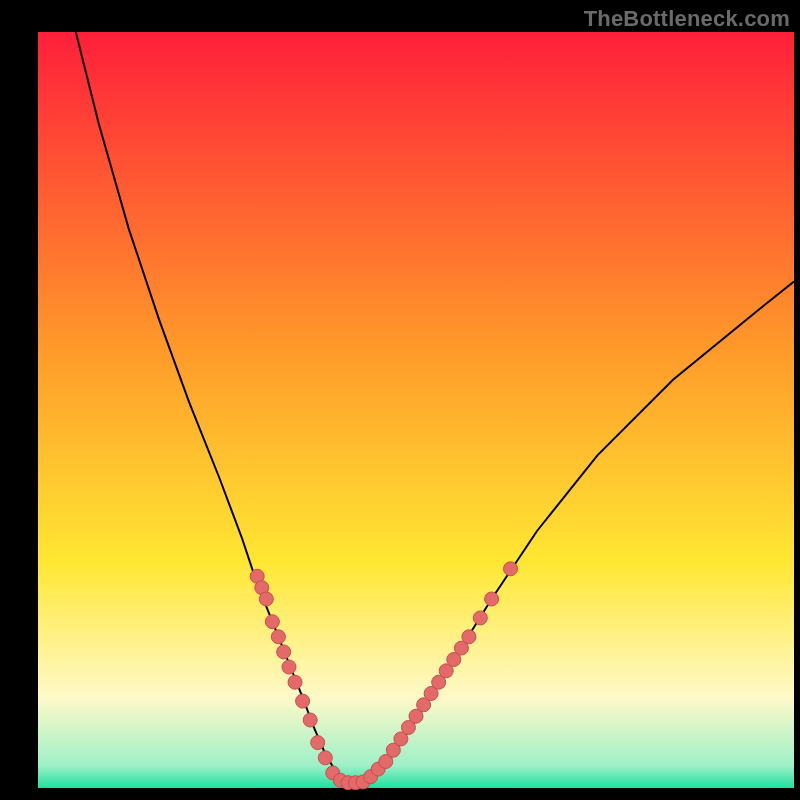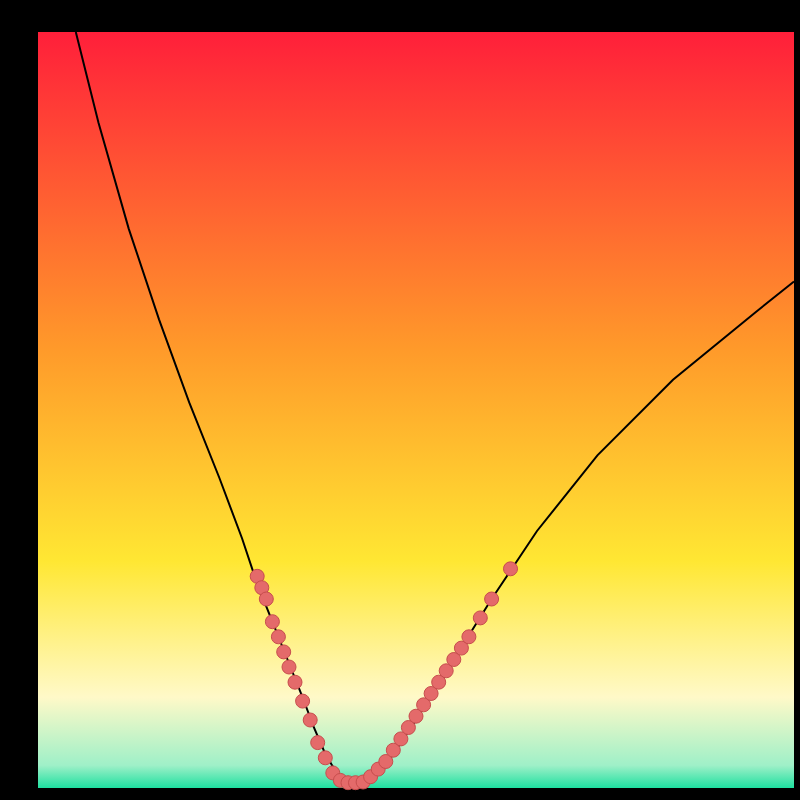--- a/index.html
+++ b/index.html
@@ -30,20 +30,21 @@
   svg {
     position: absolute;
     top: 0;
     left: 0;
   }
 </style>
 </head>
 <body>
 
 <div class="frame">
+  <div class="watermark">TheBottleneck.com</div>
   <svg id="chart-svg" width="800" height="800" viewBox="0 0 800 800">
     <defs>
       <linearGradient id="bgGrad" x1="0" y1="0" x2="0" y2="1">
         <stop id="g0" offset="0%" stop-color="#ff1f3a"></stop>
         <stop id="g1" offset="42%" stop-color="#ff9a2a"></stop>
         <stop id="g2" offset="70%" stop-color="#ffe733"></stop>
         <stop id="g3" offset="88%" stop-color="#fff9c8"></stop>
         <stop id="g4" offset="97%" stop-color="#9ff0c8"></stop>
         <stop id="g5" offset="100%" stop-color="#1ee0a0"></stop>
       </linearGradient>

